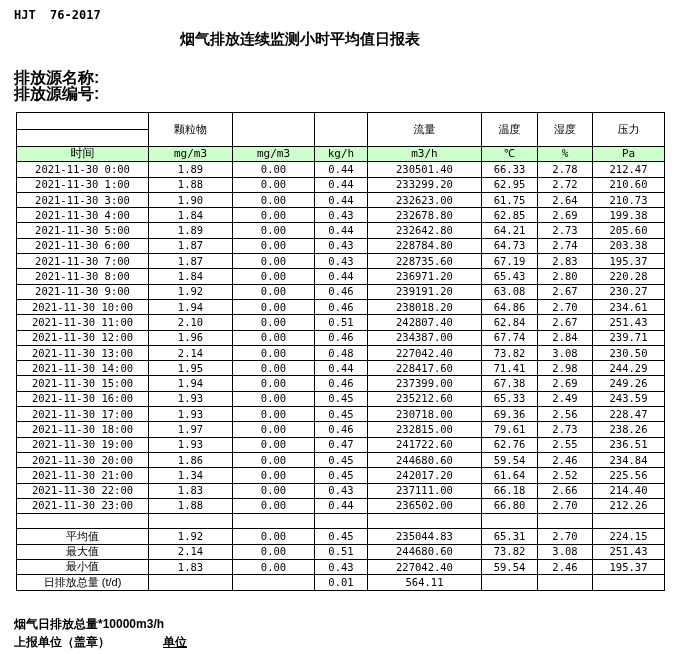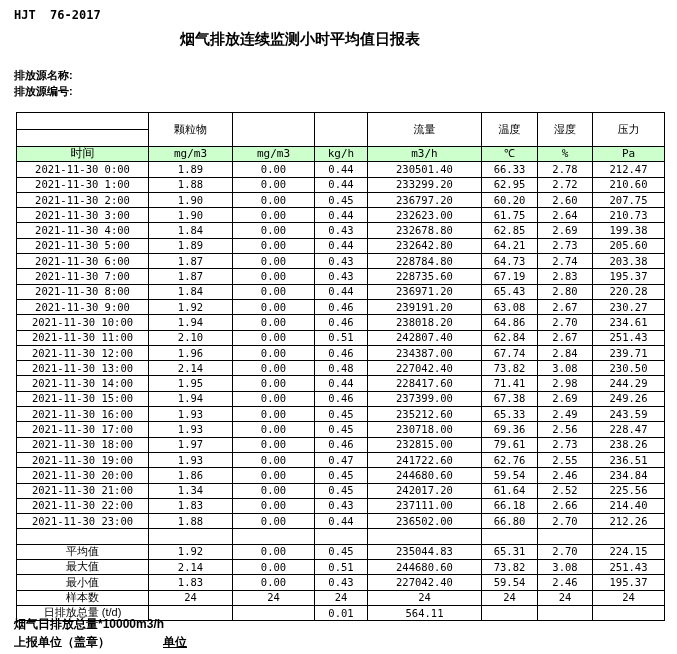--- a/index.html
+++ b/index.html
@@ -11,21 +11,21 @@
   }
   .std {
     position:absolute; left:14px; top:8px;
     font-family:"DejaVu Sans Mono", monospace;
     font-size:12px; font-weight:bold; white-space:pre;
   }
   .title {
     position:absolute; left:0; top:30px; width:600px;
     text-align:center; font-size:15px; font-weight:bold;
   }
-  .src-label { position:absolute; left:14px; font-size:11px; font-weight:bold;text-align:center; }
+  .src-label { position:absolute; left:14px; font-size:16px; font-weight:bold;text-align:center; }
   .src-name { top:68px; }
   .src-code { top:84px; }
 
   table.report {
     position:absolute; left:16px; top:112px; width:648px;
     border-collapse:collapse; table-layout:fixed;
   }
   table.report th, table.report td {
     border:1px solid #000; padding:0 1px;
     text-align:center; vertical-align:middle;
@@ -108,30 +108,20 @@
         <td>2021-11-30 1:00</td>
         <td>1.88</td>
         <td>0.00</td>
         <td>0.44</td>
         <td>233299.20</td>
         <td>62.95</td>
         <td>2.72</td>
         <td>210.60</td>
       </tr>
       <tr>
-        <td>2021-11-30 2:00</td>
-        <td>1.90</td>
-        <td>0.00</td>
-        <td>0.45</td>
-        <td>236797.20</td>
-        <td>60.20</td>
-        <td>2.60</td>
-        <td>207.75</td>
-      </tr>
-      <tr>
         <td>2021-11-30 3:00</td>
         <td>1.90</td>
         <td>0.00</td>
         <td>0.44</td>
         <td>232623.00</td>
         <td>61.75</td>
         <td>2.64</td>
         <td>210.73</td>
       </tr>
       <tr>
@@ -370,30 +360,20 @@
         <td class="label-cell">最小值</td>
         <td>1.83</td>
         <td>0.00</td>
         <td>0.43</td>
         <td>227042.40</td>
         <td>59.54</td>
         <td>2.46</td>
         <td>195.37</td>
       </tr>
       <tr>
-        <td class="label-cell">样本数</td>
-        <td>24</td>
-        <td>24</td>
-        <td>24</td>
-        <td>24</td>
-        <td>24</td>
-        <td>24</td>
-        <td>24</td>
-      </tr>
-      <tr>
         <td class="label-cell">日排放总量 (t/d)</td>
         <td></td>
         <td></td>
         <td>0.01</td>
         <td>564.11</td>
         <td></td>
         <td></td>
         <td></td>
       </tr>
     </tbody>

